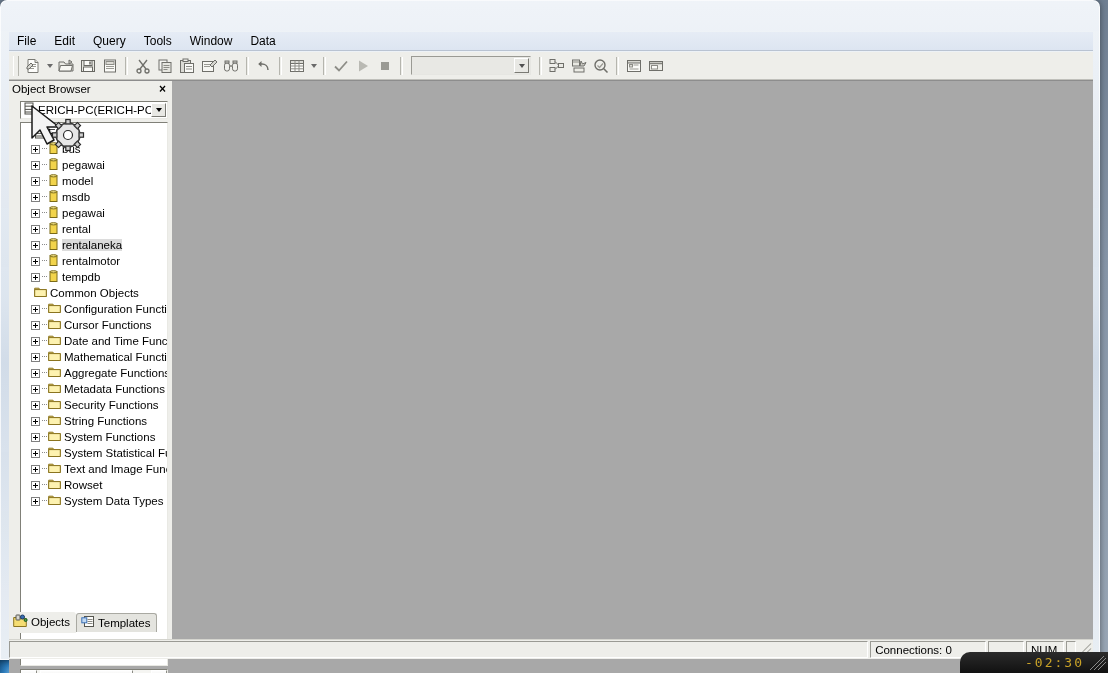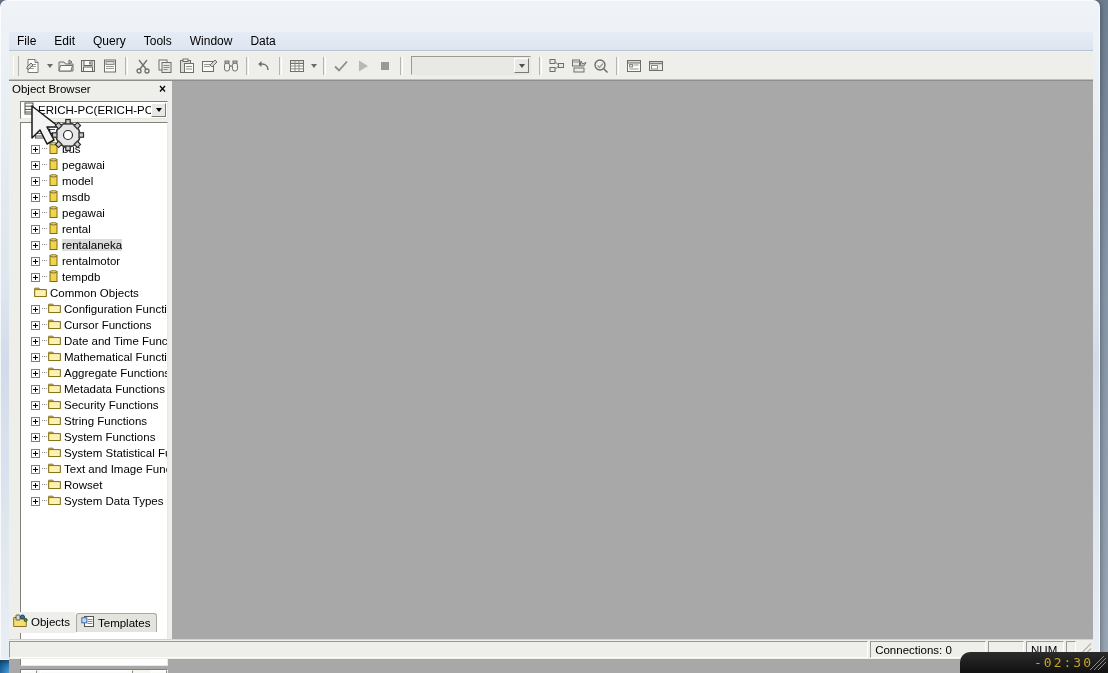--- a/index.html
+++ b/index.html
@@ -490,21 +490,21 @@
     position: absolute;
     right: 0px;
     top: 652px;
     width: 148px;
     height: 21px;
     background: linear-gradient(180deg,#2b2b2b 0%, #111 100%);
     border-radius: 10px 0 0 0;
     display: flex;
     align-items: center;
     justify-content: flex-end;
-    padding-right: 15px;
+    padding-right: 24px;
     box-sizing: border-box;
   }
   #media-overlay .mtime {
     font-family: "DejaVu Sans Mono", monospace;
     font-size: 13px;
     color: #c9a227;
     letter-spacing: 2px;
   }
   #media-overlay .mstripes {
     position: absolute;

